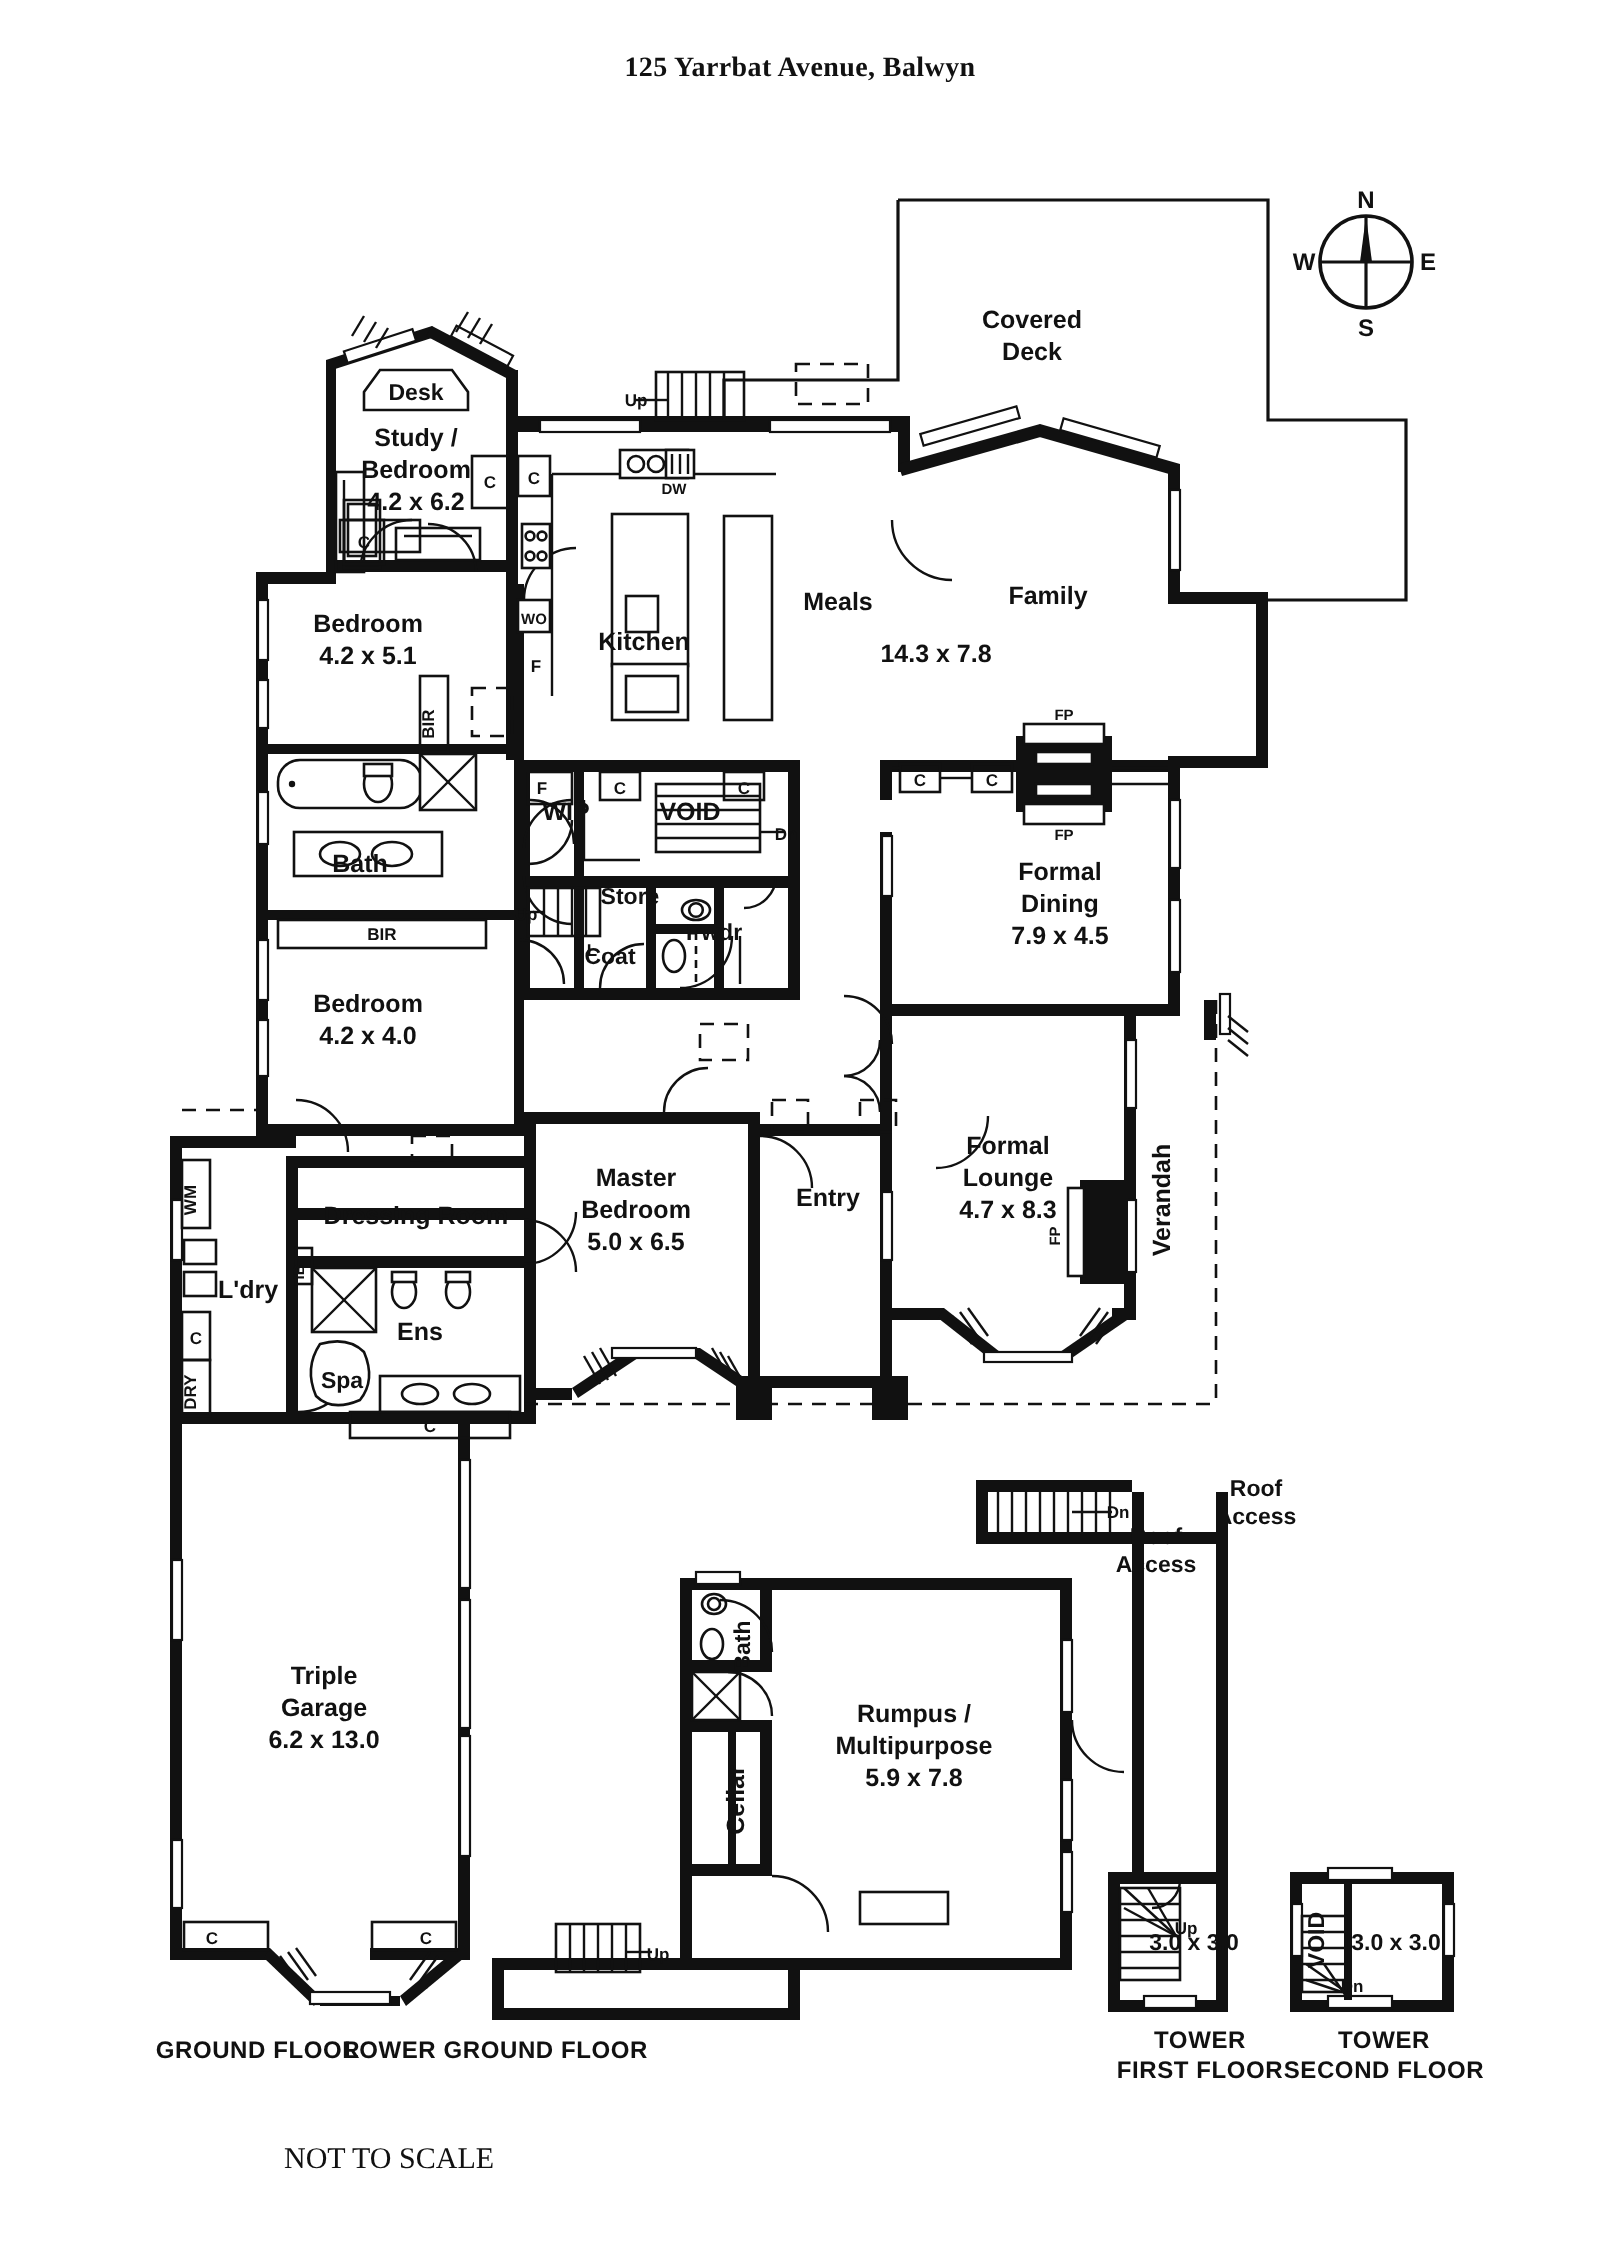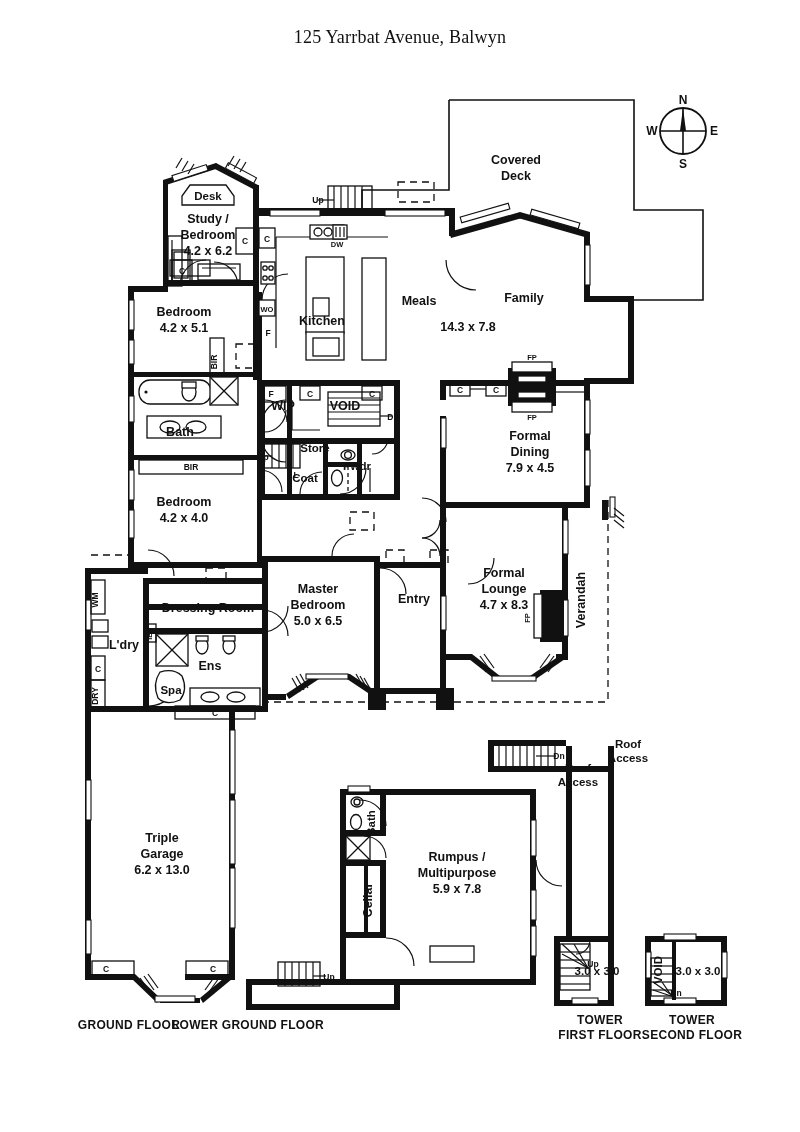--- a/index.html
+++ b/index.html
@@ -1,19 +1,19 @@
 <!DOCTYPE html>
 <html><head>
 <meta charset="utf-8">
 <style>
   html,body{margin:0;padding:0;background:#ffffff;}
   body{width:800px;height:1132px;position:relative;font-family:"Liberation Sans",sans-serif;color:#111;}
   #page{position:relative;width:800px;height:1132px;overflow:hidden;background:#fff;}
   #title{position:absolute;left:0;top:27px;width:800px;text-align:center;
-         font-family:"Liberation Serif",serif;font-weight:normal;font-size:18px;letter-spacing:.2px;color:#111;}
+         font-family:"Liberation Serif",serif;font-weight:bold;font-size:14px;letter-spacing:.2px;color:#111;}
   #footer{position:absolute;left:142px;top:1070px;width:640px;
           font-family:"Liberation Serif",serif;font-size:15px;line-height:21px;color:#111;}
   #footer .l2{display:block;}
   svg{position:absolute;left:0;top:0;}
   text{font-family:"Liberation Sans",sans-serif;fill:#111;}
   .rm{font-size:12.5px;font-weight:bold;text-anchor:middle;}
   .rm-s{font-size:11.5px;font-weight:bold;text-anchor:middle;}
   .tiny{font-size:7.5px;font-weight:bold;text-anchor:middle;}
   .tiny2{font-size:8.5px;font-weight:bold;text-anchor:middle;}
   .flab{font-size:12px;font-weight:bold;text-anchor:middle;letter-spacing:.3px;}
@@ -615,15 +615,16 @@
     <text class="flab" x="129" y="1029" text-anchor="start">GROUND FLOOR</text>
     <text class="flab" x="248" y="1029" text-anchor="start">LOWER GROUND FLOOR</text>
     <text class="flab" x="600" y="1024">TOWER</text>
     <text class="flab" x="600" y="1039">FIRST FLOOR</text>
     <text class="flab" x="692" y="1024">TOWER</text>
     <text class="flab" x="692" y="1039">SECOND FLOOR</text>
 
   </svg>
 
   <div id="footer">
+    <span class="l2">NOT TO SCALE</span>
   </div>
 
 </div>
 
 </body></html>

